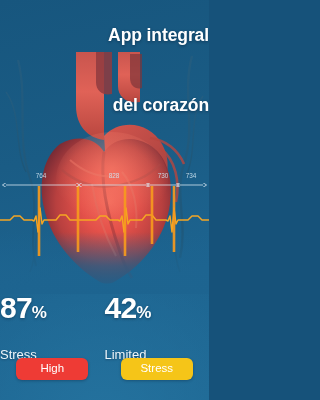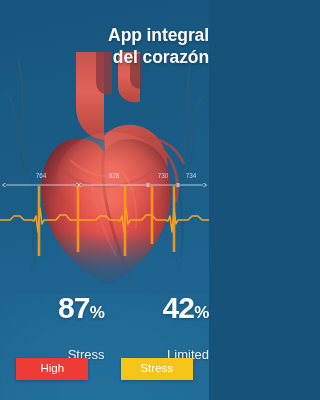--- a/index.html
+++ b/index.html
@@ -24,21 +24,21 @@
     position:absolute; top:24px; left:0; right:0;
     text-align:right;
     color:#ffffff;
     font-size:17.5px;
     font-weight:bold;
     line-height:22px;
     letter-spacing:-0.1px;
     text-shadow:0 1px 3px rgba(0,20,40,.45);
     z-index:6;
   }
-  .title .l2 { display:block; }
+  .title .l2 { display:block;margin-top:48px; }
 
   
   .art {
     position:absolute;
     top:52px; left:0; width:209px; height:240px;
     z-index:2;
   }
   .art svg { display:block; width:100%; height:100%; }
 
   .artfade {
@@ -70,21 +70,21 @@
     text-anchor:middle;
     opacity:.88;
   }
 
   
   .stats {
     position:absolute;
     left:0; top:292px; width:209px;
     display:flex; z-index:7;
   }
-  .stat { flex:1 1 50%; text-align:right; }
+  .stat { flex:1 1 50%; text-align:left; }
   .stat-value {
     color:#ffffff;
     font-weight:bold;
     font-size:30px;
     line-height:32px;
     letter-spacing:-0.8px;
     text-shadow:0 1px 3px rgba(0,20,40,.4);
     white-space:nowrap;
   }
   .stat-value .pct {
@@ -104,21 +104,21 @@
   .pills {
     position:absolute;
     left:0; top:358px; width:209px;
     display:flex; z-index:7;
   }
   .pillwrap { flex:1 1 50%; display:flex; justify-content:center; }
   .pill {
     display:inline-block;
     min-width:72px;
     padding:4px 0 5px;
-    border-radius:0;
+    border-radius:6px;
     color:#ffffff;
     font-size:11.5px;
     line-height:13px;
     text-align:center;
     box-shadow:0 1px 3px rgba(0,15,35,.28);
   }
 </style>
 </head>
 <body>
 

